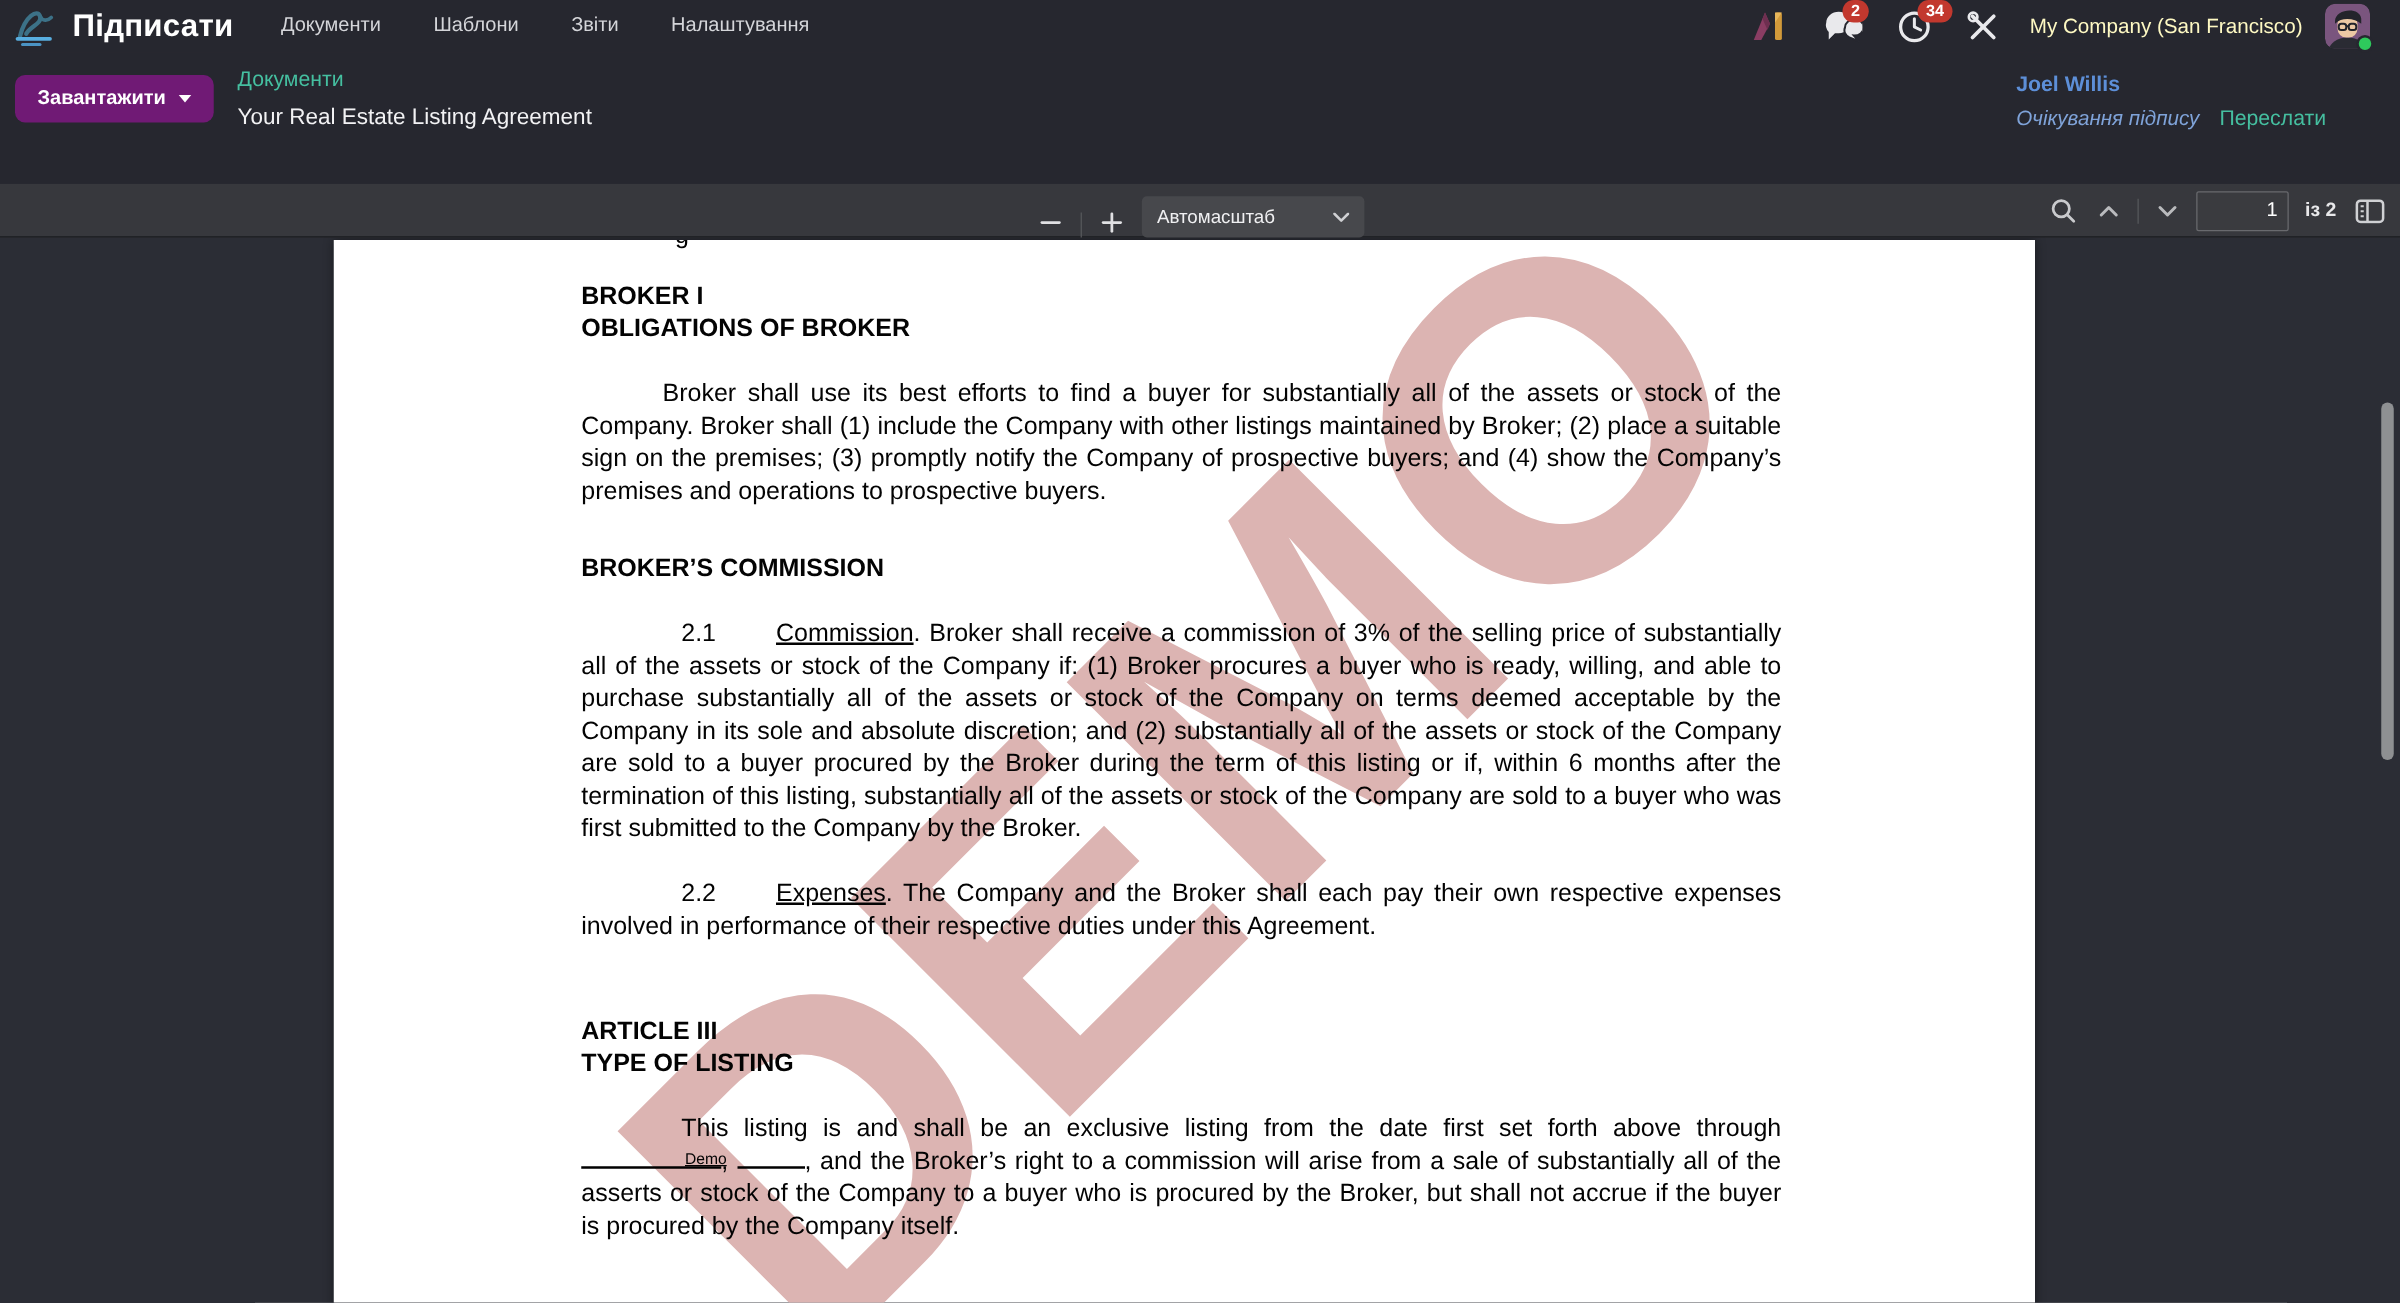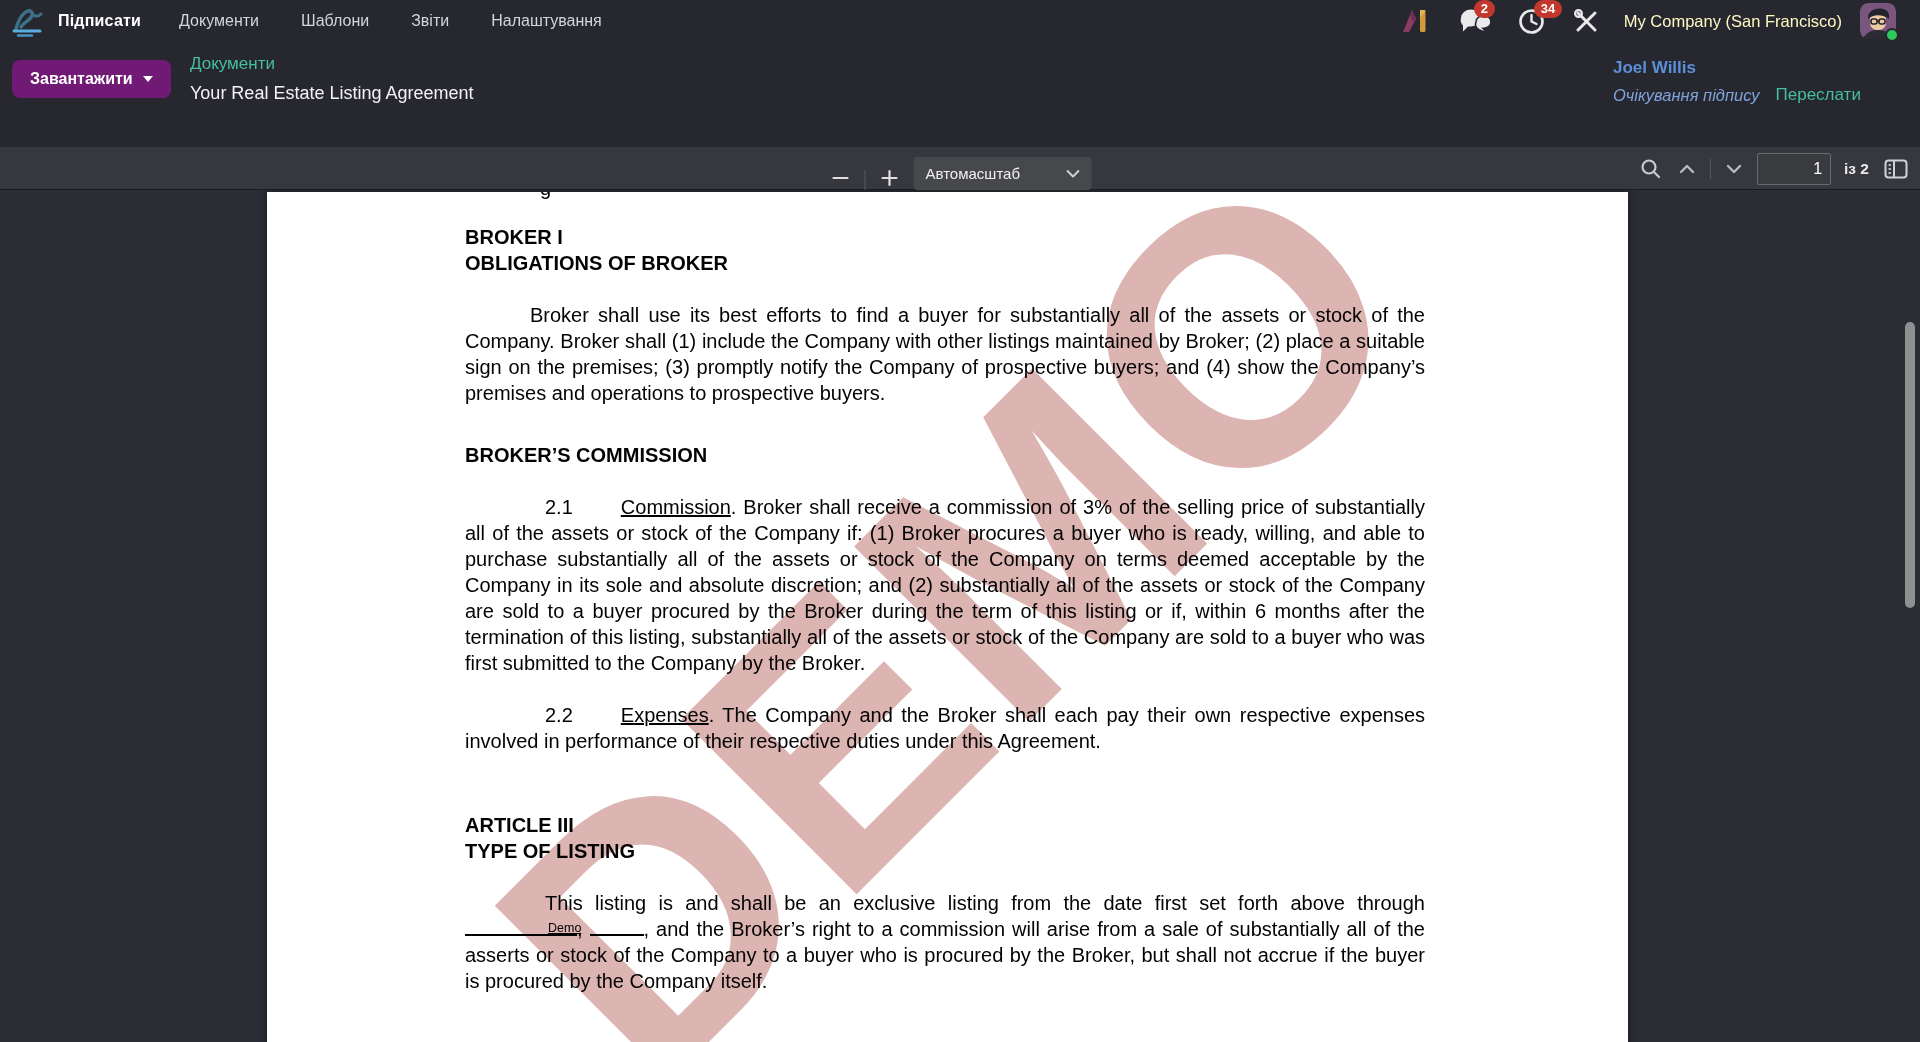--- a/index.html
+++ b/index.html
@@ -2,21 +2,21 @@
 <html><head>
 <meta charset="utf-8">
 <style>
   * { box-sizing: border-box; margin: 0; padding: 0; }
   html,body { width:1920px; height:1042px; overflow:hidden; background:#2b2d35;
               font-family:"Liberation Sans", sans-serif; }
 
   
   .navbar { position:absolute; left:0; top:0; width:1920px; height:42px;
             background:#26272f; display:flex; align-items:center; padding:0 24px 0 10px; z-index:10; }
-  .brand { color:#fff; font-size:16px; font-weight:bold; margin-left:10px; letter-spacing:.2px; }
+  .brand { color:#fff; font-size:25px; font-weight:bold; margin-left:10px; letter-spacing:.2px; }
   .menu { display:flex; margin-left:38px; gap:42px; }
   .menu-item { color:#d4d5d9; font-size:16px; cursor:pointer; white-space:nowrap; }
   .nav-spacer { flex:1; }
   .nav-icons { display:flex; align-items:center; gap:28px; }
   .icon-wrap { position:relative; display:flex; align-items:center; }
   .badge { position:absolute; top:-8px; left:16px; background:#c2382e; color:#fff;
            font-size:13px; font-weight:bold; border-radius:10px; padding:1px 7px; line-height:16px; }
   .company { color:#fef9c3; font-size:16.5px; margin-left:24px; white-space:nowrap; }
   .avatar { position:relative; width:36px; height:36px; margin-left:18px; border-radius:8px; overflow:visible; }
   .avatar svg { border-radius:8px; display:block; }

